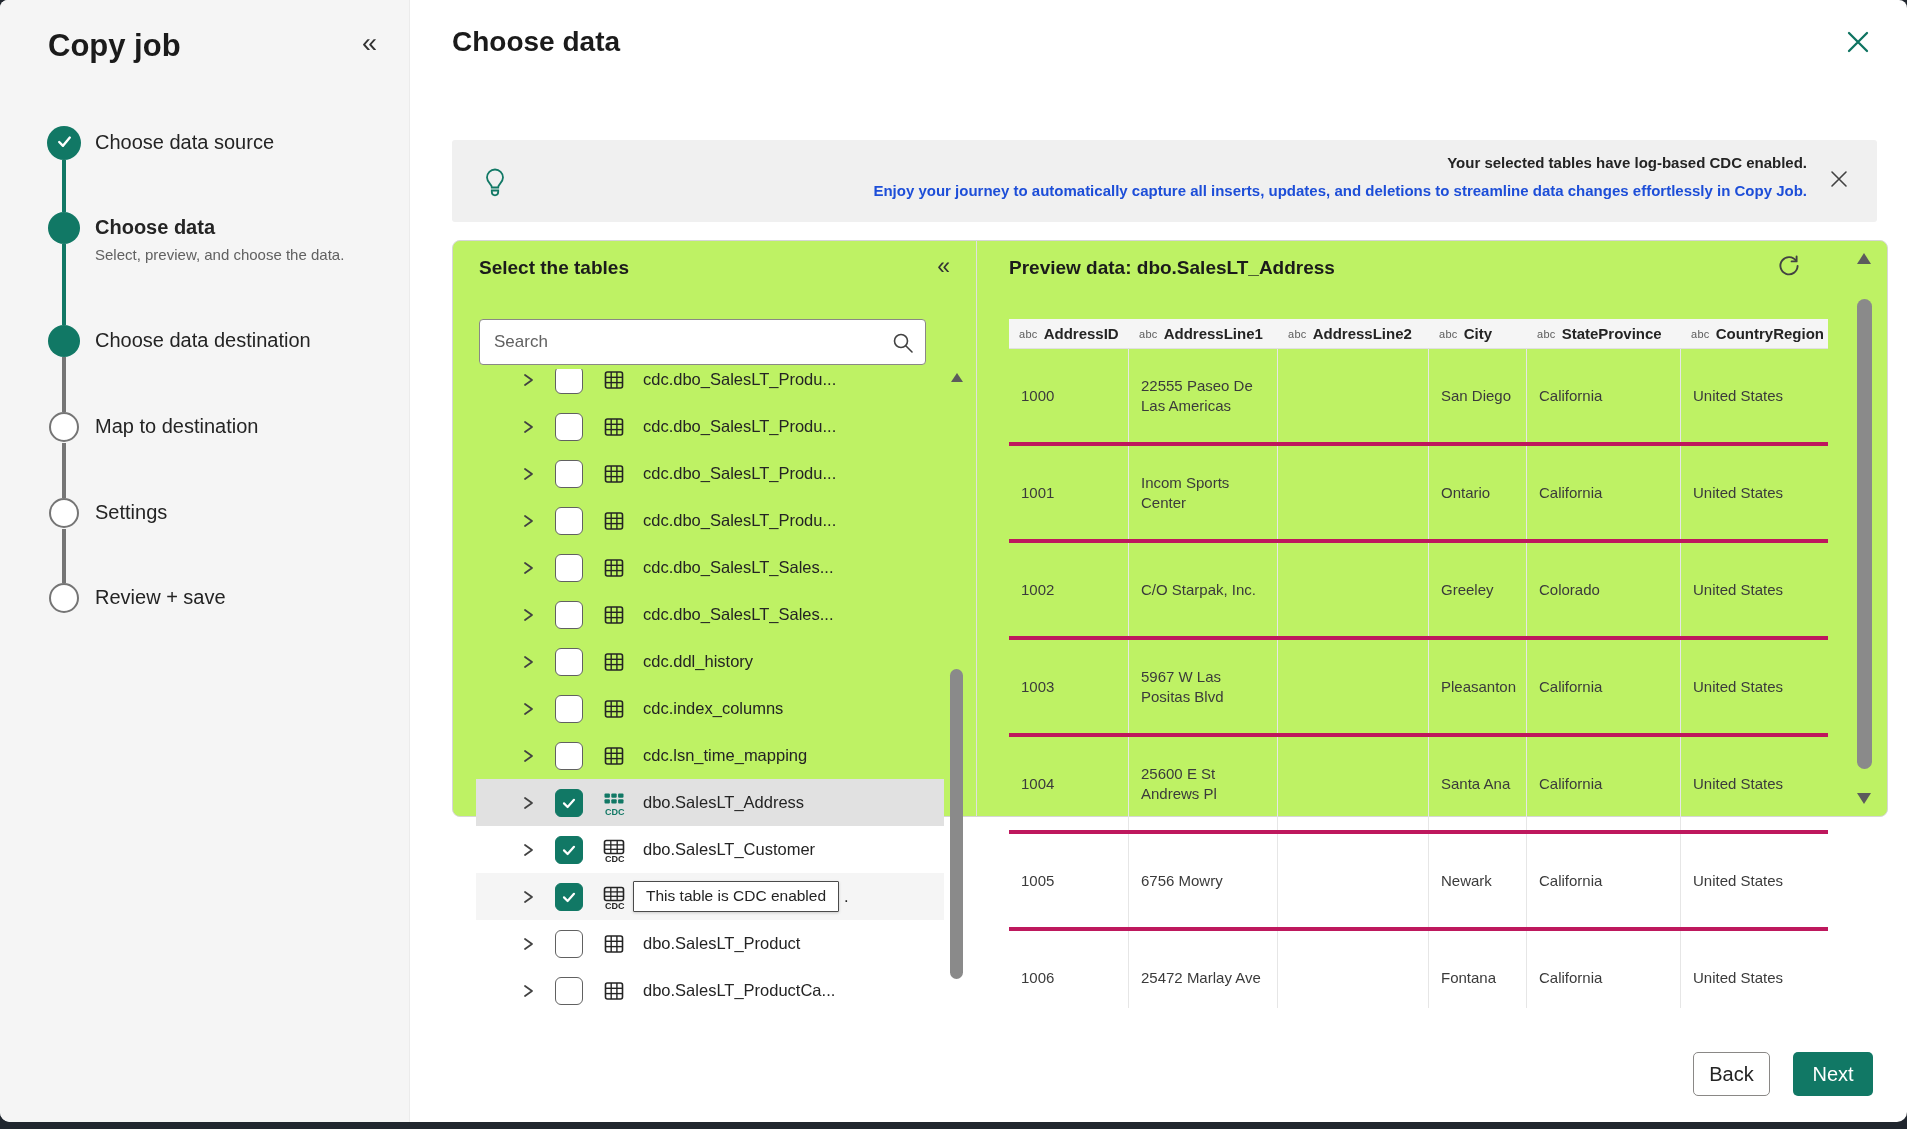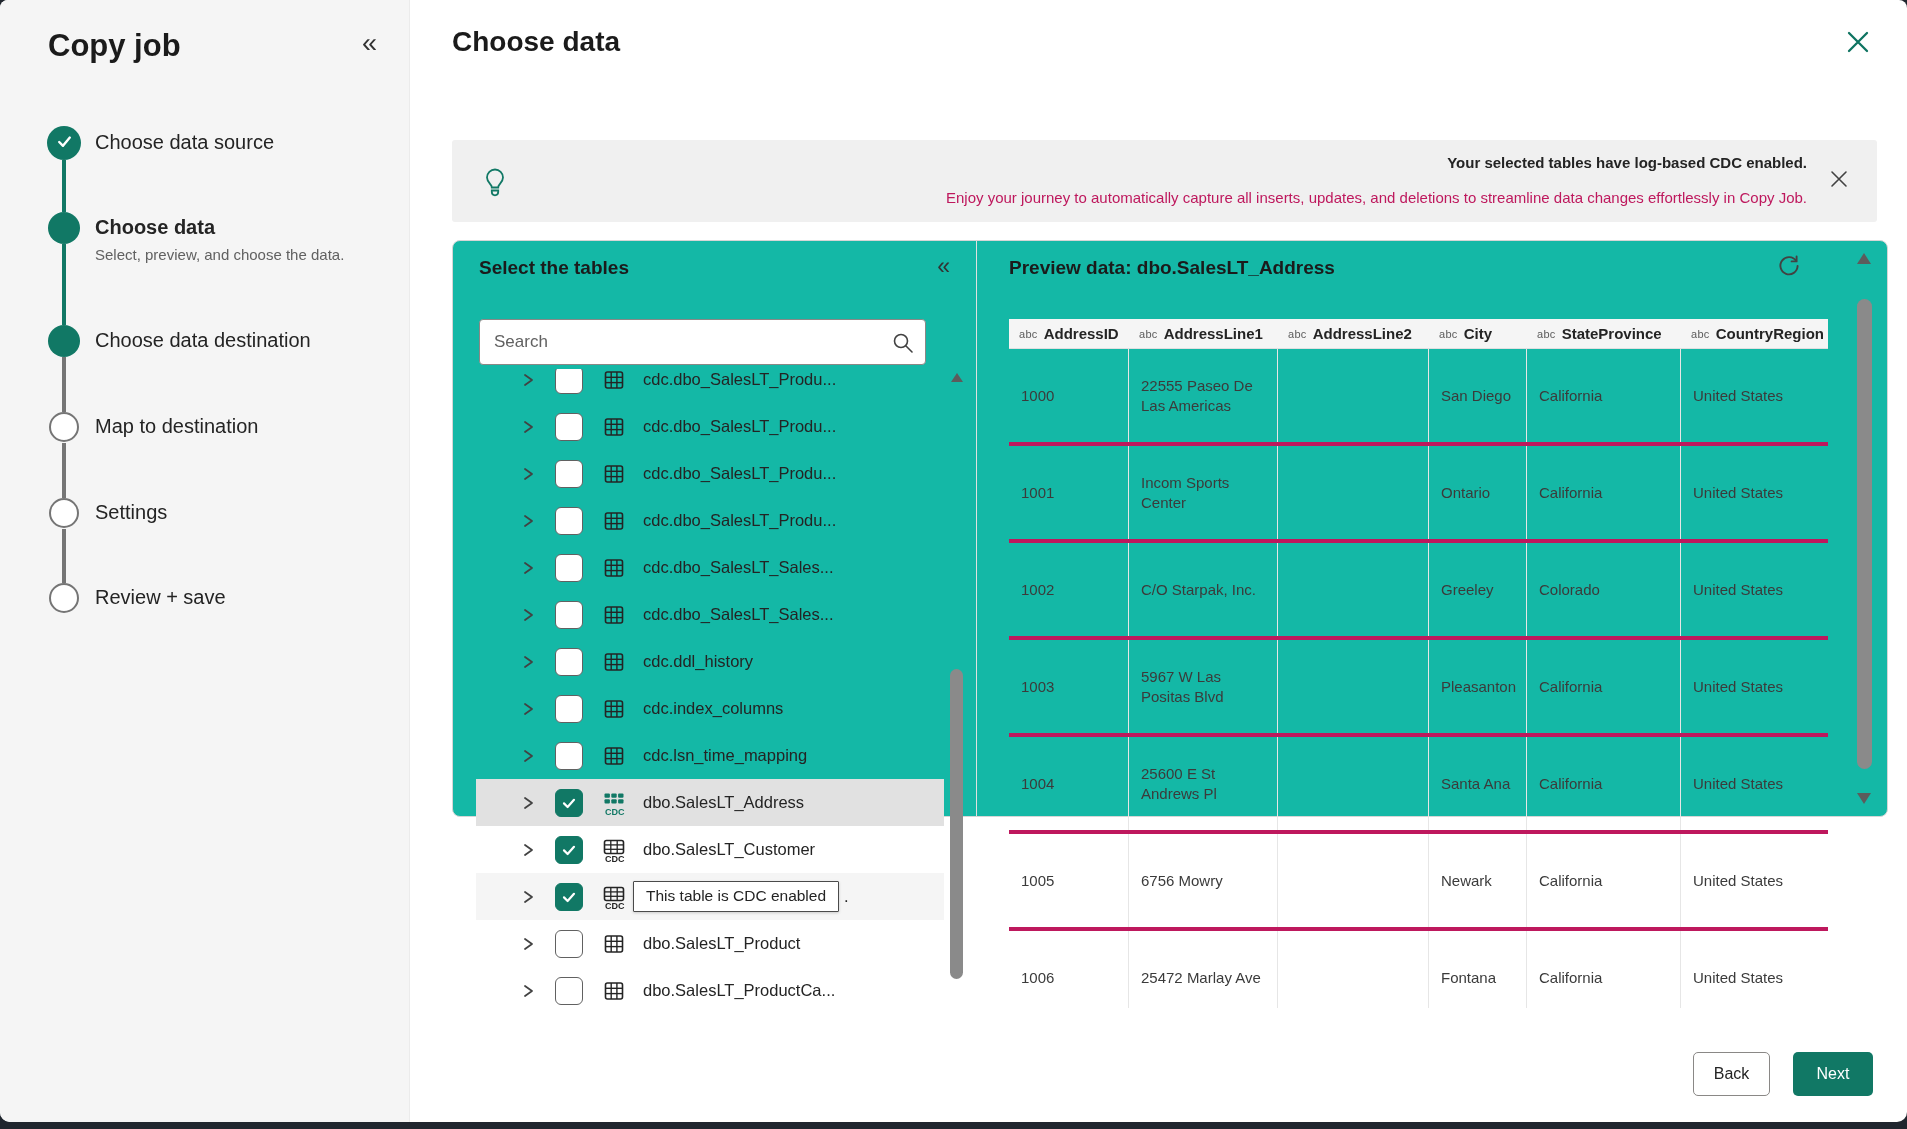--- a/index.html
+++ b/index.html
@@ -30,26 +30,26 @@
   .main-title { position:absolute; left:452px; top:26px; font-size:28px; font-weight:600; color:#1b1b1b; }
   .dialog-close { position:absolute; right:34px; top:28px; width:30px; height:30px;
                   background:none; border:none; cursor:pointer; }
 
   
   .banner { position:absolute; left:452px; right:30px; top:140px; height:82px;
             background:#f0f0f0; border-radius:3px; }
   .banner-bulb { position:absolute; left:30px; top:26px; }
   .banner-text { position:absolute; left:60px; top:14px; right:70px;text-align:right; }
   .banner-title { font-size:15px; font-weight:700; color:#242424; }
-  .banner-body  { font-size:15px; color:#be185d; margin-top:18px; }
+  .banner-body  { font-size:15px; color:#1d4ed8; margin-top:11px;font-weight:bold; }
   .banner-close { position:absolute; right:26px; top:28px; width:24px; height:24px; background:none; border:none; cursor:pointer; }
 
   
   .card { position:absolute; left:452px; right:19px; top:240px; height:577px;
-          background:#14b8a6; border:1px solid #d6d6d6; border-radius:8px; }
+          background:#bef264; border:1px solid #d6d6d6; border-radius:8px; }
   .pane-left { position:absolute; left:0; top:0; width:524px; height:100%; border-right:1px solid #e0e0e0; }
   .select-title { position:absolute; left:26px; top:16px; font-size:19px; font-weight:700; color:#1b1b1b; }
   .pane-collapse { position:absolute; right:26px; top:14px; font-size:23px; color:#333; background:none; border:none; cursor:pointer; line-height:1; }
 
   .search-box { position:absolute; left:26px; top:78px; width:447px; height:46px;
                 border:1px solid #8a8886; border-radius:4px; background:#fff; }
   .search-box input { position:absolute; left:14px; top:0; width:390px; height:44px; border:none; outline:none;
                       font-size:17px; font-family:"Liberation Sans", sans-serif; color:#242424; background:transparent; }
   .search-box input::placeholder { color:#616161; }
   .search-glyph { position:absolute; right:10px; top:11px; }
@@ -89,21 +89,21 @@
             color:#3b3b3b; line-height:20px; overflow:hidden; flex:none; }
   .c0{width:120px;} .c1{width:149px;} .c2{width:151px;} .c3{width:98px;} .c4{width:154px;} .c5{width:147px; border-right:none;}
 
   
   .prev-scroll { position:absolute; right:12px; top:6px; width:21px; bottom:6px; }
   .prev-up   { position:absolute; top:6px;    left:3px; width:0; height:0; border-left:7.5px solid transparent; border-right:7.5px solid transparent; border-bottom:11px solid #5c5c5c; }
   .prev-down { position:absolute; bottom:6px; left:3px; width:0; height:0; border-left:7.5px solid transparent; border-right:7.5px solid transparent; border-top:11px solid #5c5c5c; }
   .prev-thumb { position:absolute; top:52px; left:3px; width:15px; height:470px; background:#8a8a8a; border-radius:8px; }
 
   
-  .btn { position:absolute; top:1052px; height:44px; border-radius:5px; font-size:16px;
+  .btn { position:absolute; top:1052px; height:44px; border-radius:5px; font-size:20px;
          font-family:"Liberation Sans", sans-serif; cursor:pointer; }
   .btn-back { right:137px; width:77px; background:#fff; border:1px solid #8a8886; color:#242424; }
   .btn-next { right:34px; width:80px; background:#117865; border:none; color:#fff; }
 </style>
 </head>
 <body>
 
 <div class="dialog">
 
   <div class="sidebar">

